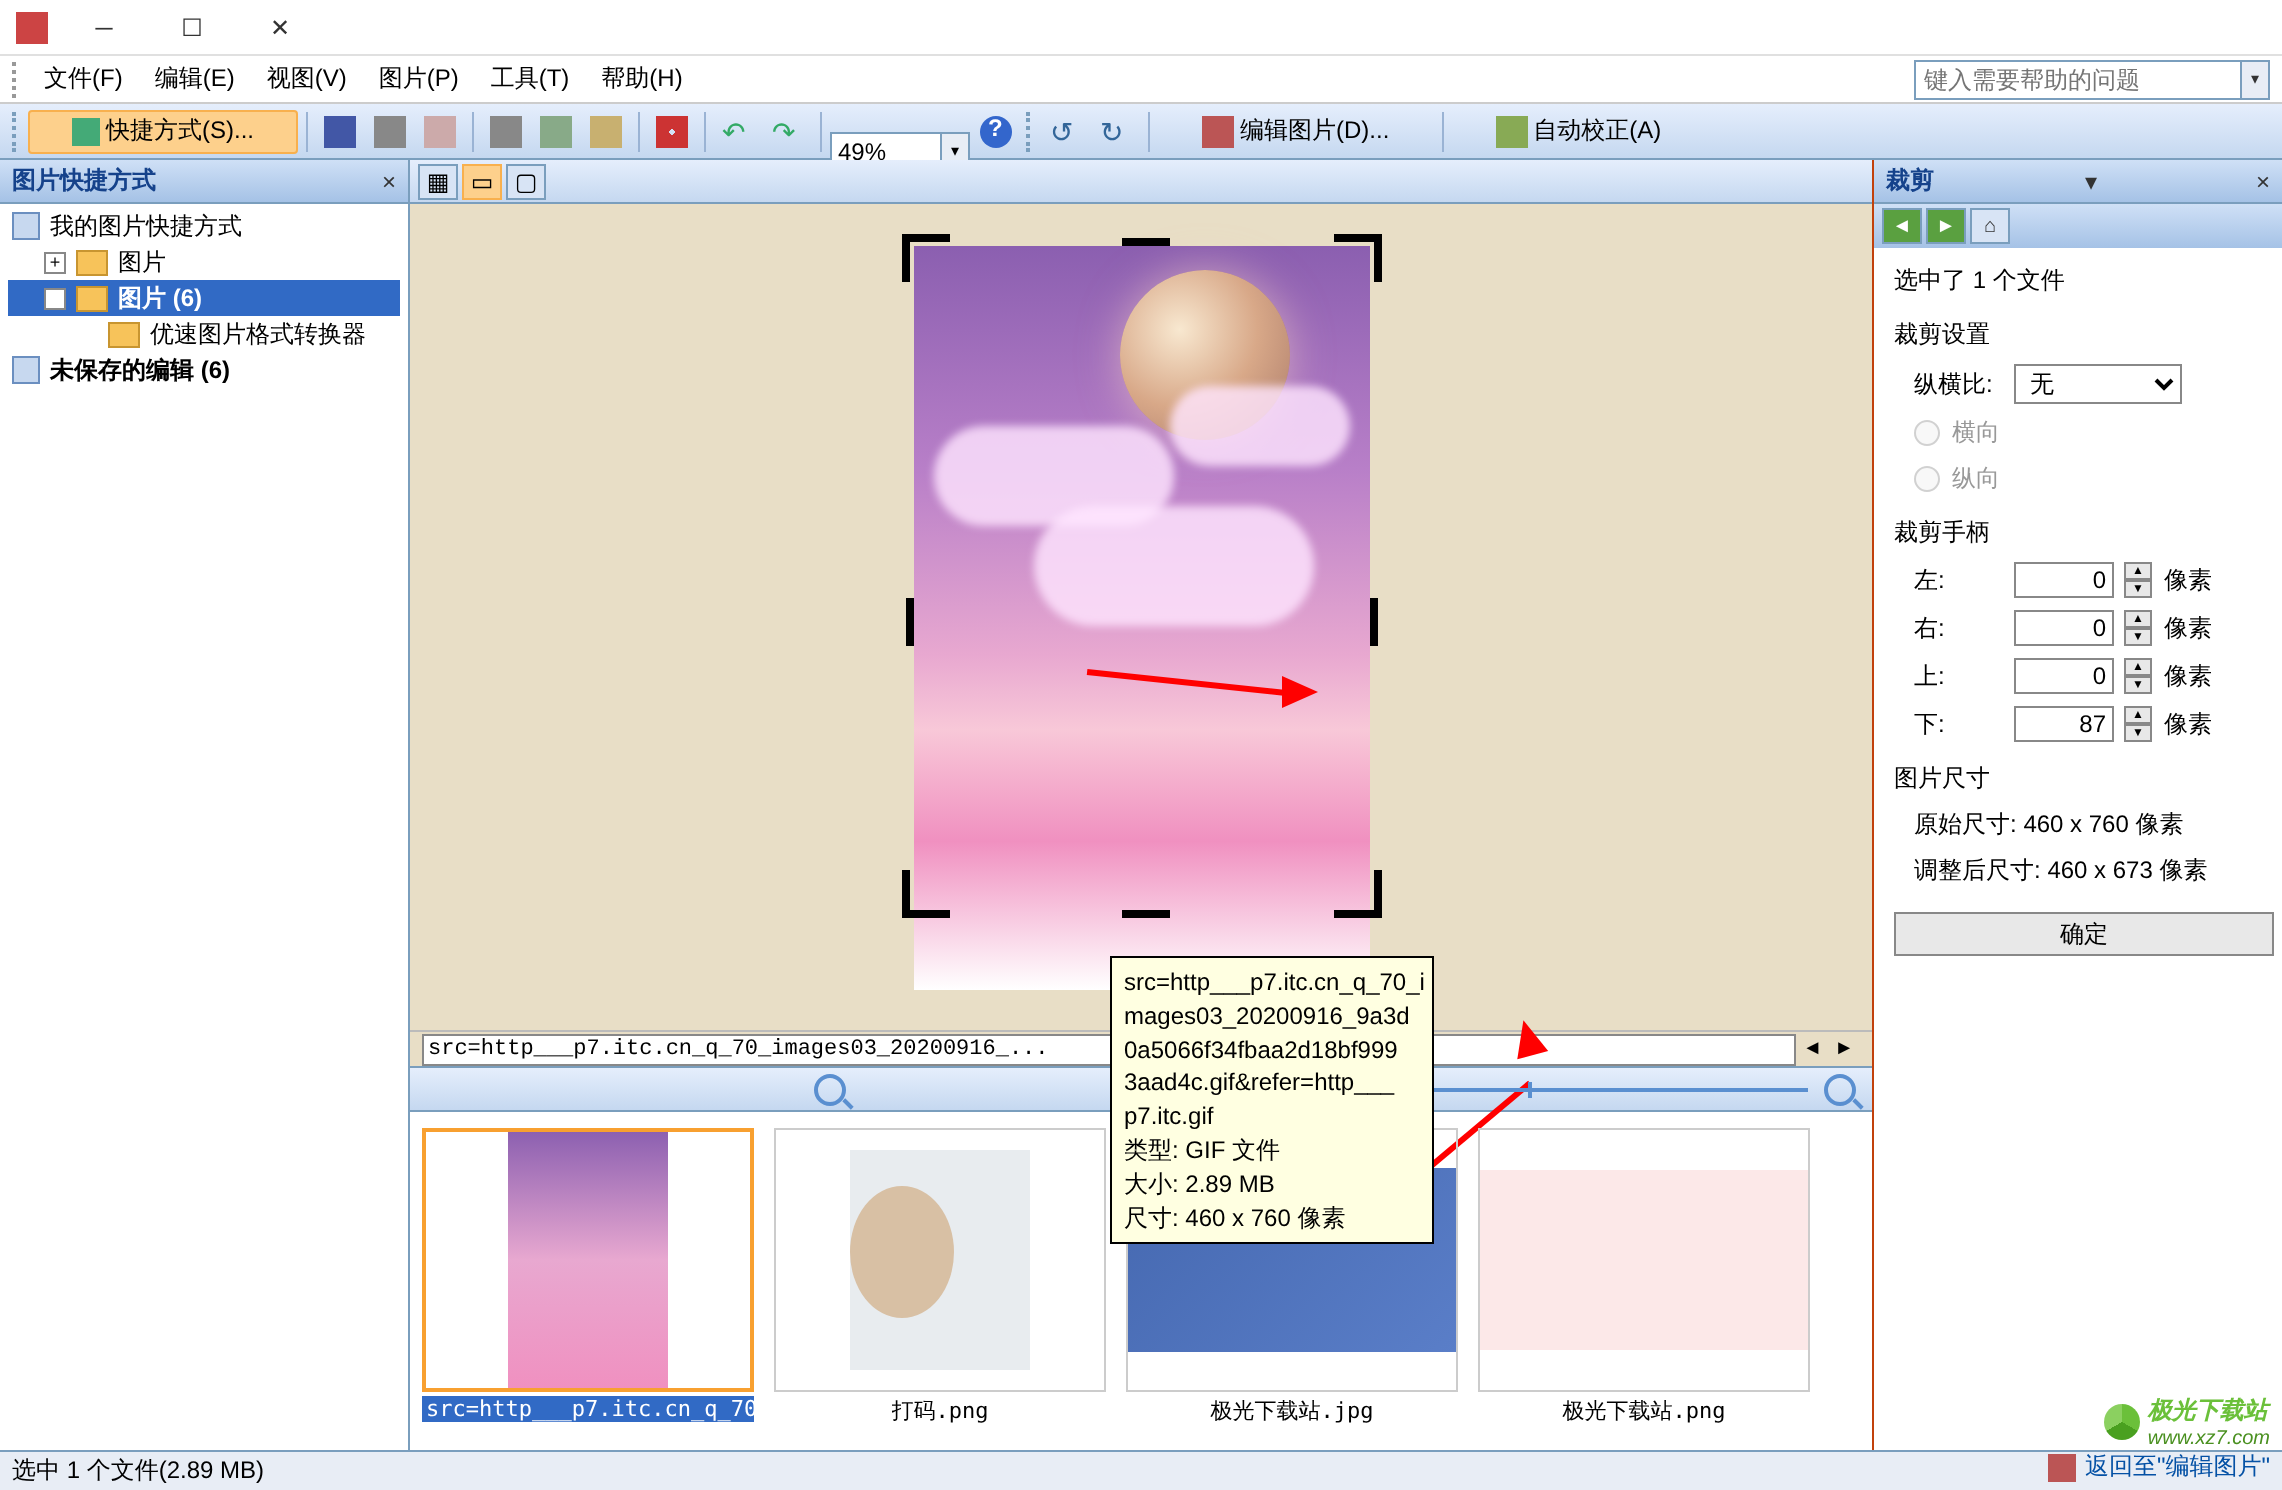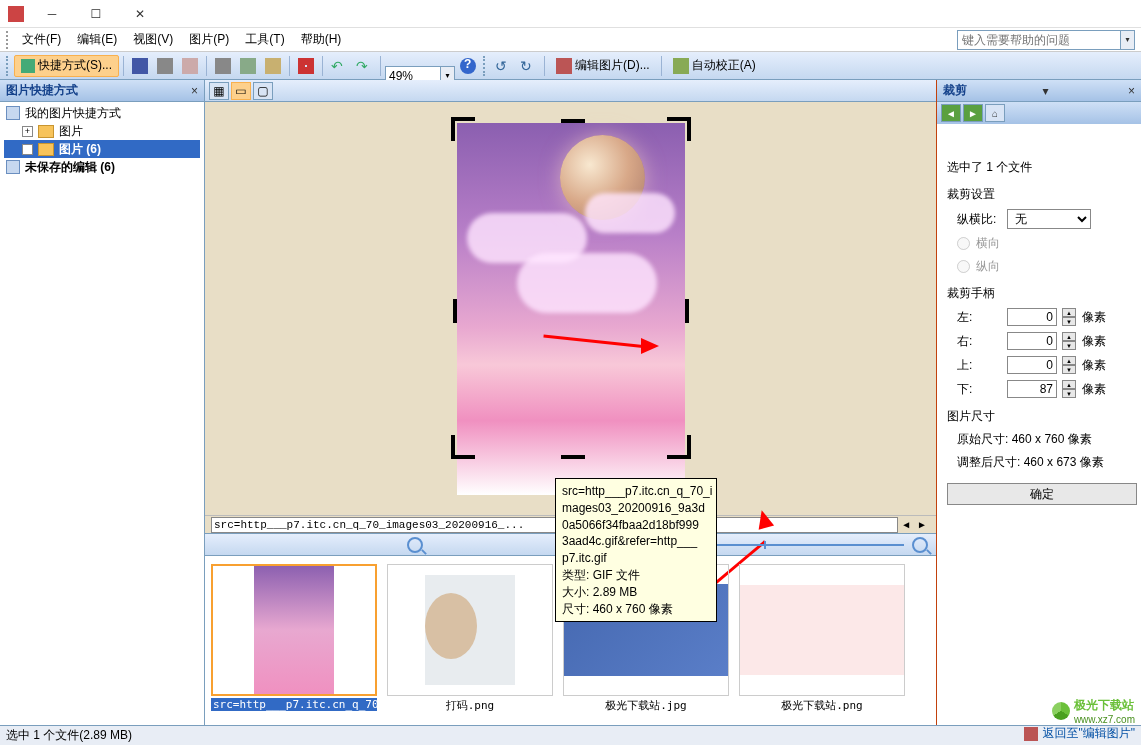--- a/index.html
+++ b/index.html
@@ -18,21 +18,21 @@
 .help-box { margin-left: auto; }
 .help-box input { width: 164px; height: 20px; border: 1px solid #7a9ebd; padding: 0 4px; font-size: 12px; }
 .help-box .dd { display:inline-block; width:14px; height:20px; border:1px solid #7a9ebd; border-left:none; vertical-align:top; background:#e8edf5; text-align:center; line-height:18px; font-size:8px; color:#333;}
 
 
 .toolbar { height: 28px; background: linear-gradient(#e5eefc, #c5d8f0); border-bottom: 1px solid #7a9ebd; display: flex; align-items: center; padding: 0 4px; gap: 1px; }
 .tb-grip { width: 5px; height: 20px; border-left: 2px dotted #7a9ebd; margin: 0 2px; }
 .tb-btn { height: 22px; min-width: 22px; padding: 0 3px; display: inline-flex; align-items: center; justify-content: center; border: 1px solid transparent; cursor: pointer; border-radius:2px;}
 .tb-btn.active { border-color: #f8b04e; background: #fdd08c; }
 .tb-sep { width: 1px; height: 20px; background: #9ab3d4; margin: 0 3px; }
-.tb-text-btn { padding: 0 6px; font-size: 12px; }
+.tb-text-btn { padding: 0 21px; font-size: 12px; }
 .zoom-sel { height: 20px; margin-top: 20px; }
 .zoom-sel input { width: 56px; height: 20px; border: 1px solid #7a9ebd; padding: 0 3px; font-size:12px;}
 .zoom-sel .dd { display:inline-block; width:14px; height:20px; border:1px solid #7a9ebd; border-left:none; vertical-align:top; background:#e8edf5; text-align:center; line-height:18px; font-size:8px;}
 .ico { width:16px; height:16px; display:inline-block; }
 .ico-save{background:#4257a6;} .ico-print{background:#888;} .ico-mail{background:#caa;}
 .ico-cut{background:#888;} .ico-copy{background:#8a8;} .ico-paste{background:#c8b070;}
 .ico-del{background:linear-gradient(45deg,#c33 45%,transparent 45%,transparent 55%,#c33 55%),linear-gradient(-45deg,#c33 45%,transparent 45%,transparent 55%,#c33 55%);}
 .ico-undo::before{content:"↶";color:#3a6;font-size:14px;}
 .ico-redo::before{content:"↷";color:#3a6;font-size:14px;}
 .ico-help{background:#36c;border-radius:50%;position:relative;} .ico-help::after{content:"?";color:#fff;position:absolute;left:4px;top:-1px;font-weight:bold;}
@@ -105,40 +105,40 @@
 .thumb .timg { width:166px; height:132px; border:1px solid #ccc; display:flex; align-items:center; justify-content:center; overflow:hidden; position:relative;}
 .thumb.sel .timg { border:2px solid #f8a030; }
 .thumb .tlabel { margin-top:2px; font-size:11px; text-align:center; font-family:"SimSun",monospace; white-space:nowrap; overflow:hidden; max-width:166px;}
 .thumb.sel .tlabel { background:#316ac5; color:#fff; padding:0 2px;}
 
 
 .right-pane { width: 205px; border-left:1px solid #c2410c; background:#fff; display:flex; flex-direction:column;}
 .rp-nav { height:22px; background:linear-gradient(#cfe0f6,#a5c2e6); display:flex; align-items:center; padding:0 4px; gap:2px;}
 .rp-nav-btn { width:20px; height:18px; border:1px solid #7a9ebd; background:#5aa040; cursor:pointer; display:inline-flex;align-items:center;justify-content:center;color:#fff;font-size:10px;}
 .rp-nav-btn.home{background:#d8e4f5;color:#333;}
-.rp-body { padding: 8px 10px; font-size:12px; display:flex; flex-direction:column; gap:6px;margin-top:27px;}
+.rp-body { padding: 8px 10px; font-size:12px; display:flex; flex-direction:column; gap:6px;}
 .rp-section-title { font-weight: normal; margin-top:4px;}
 .rp-row { display:flex; align-items:center; gap:6px; padding-left:10px;}
 .rp-row label { width:44px; }
 .rp-sel { width:84px; height:20px; border:1px solid #888; padding:0 3px; background:#fff;}
 .rp-num { width:50px; height:18px; border:1px solid #888; text-align:right; padding:0 3px;}
 .rp-spin { display:inline-flex; flex-direction:column; margin-left:-1px;}
 .rp-spin button{width:14px;height:9px;border:1px solid #888;background:#e8e8e8;font-size:6px;line-height:6px;cursor:pointer;padding:0;}
 .rp-ok { width:190px; height:22px; border:1px solid #888; background:#e8e8e8; cursor:pointer; margin-top:6px;}
 .rp-dim { padding-left:10px;}
 .rp-return { position:absolute; bottom:3px; right:6px; color:#0451a5; cursor:pointer; display:flex; align-items:center; gap:4px;}
 
 
 .tooltip { position:absolute; background:#ffffe1; border:1px solid #000; padding:4px 6px; font-size:12px; line-height:1.4; left:555px; top:478px; width:162px; z-index:50; font-family:"SimSun","Microsoft YaHei";}
 
 
 .statusbar { height:20px; border-top:1px solid #7a9ebd; background:#e8edf5; display:flex; align-items:center; padding:0 6px; font-size:12px; position:relative;}
 
 
-.watermark { position:absolute; right:6px; bottom:20px; font-size:13px; color:#6bc03a; display:flex; align-items:center; gap:4px; z-index:40;}
+.watermark { position:absolute; right:6px; bottom:20px; font-size:13px; color:#6bc03a; font-style:italic; display:flex; align-items:center; gap:4px; z-index:40;}
 .wm-logo{width:18px;height:18px;border-radius:50%;background:conic-gradient(#6bc03a 0 120deg,#4aa020 120deg 240deg,#8bd060 240deg);}
 
 
 .t1 .timg-bg{ width:80px; height:130px; background:linear-gradient(#8b5fb0,#e8a8d0,#f090c0);}
 .t2 .timg-bg{ width:90px; height:110px; background:#e8ecef;}
 .t3 .timg-bg{ width:166px; height:92px; background:linear-gradient(135deg,#4568b0,#5a7ec8);}
 .t4 .timg-bg{ width:166px; height:90px; background:#fce8e8;}
 .face-oval{width:52px;height:66px;background:#d8c0a4;border-radius:50%;margin-top:18px;}
 </style>
 </head>
@@ -241,20 +241,25 @@
       </div>
       <div class="tree-row indent1">
         <span class="exp">+</span>
         <span class="fld"></span>
         <span>图片</span>
       </div>
       <div class="tree-row indent1 bold selected">
         <span class="exp">−</span>
         <span class="fld"></span>
         <span>图片 (6)</span>
+      </div>
+      <div class="tree-row indent2">
+        <span class="noexp"></span>
+        <span class="fld"></span>
+        <span>优速图片格式转换器</span>
       </div>
       <div class="tree-row bold">
         <span class="zone"></span>
         <span>未保存的编辑 (6)</span>
       </div>
     </div>
   </div>
 
   <div class="center">
     <div class="view-tabs">

